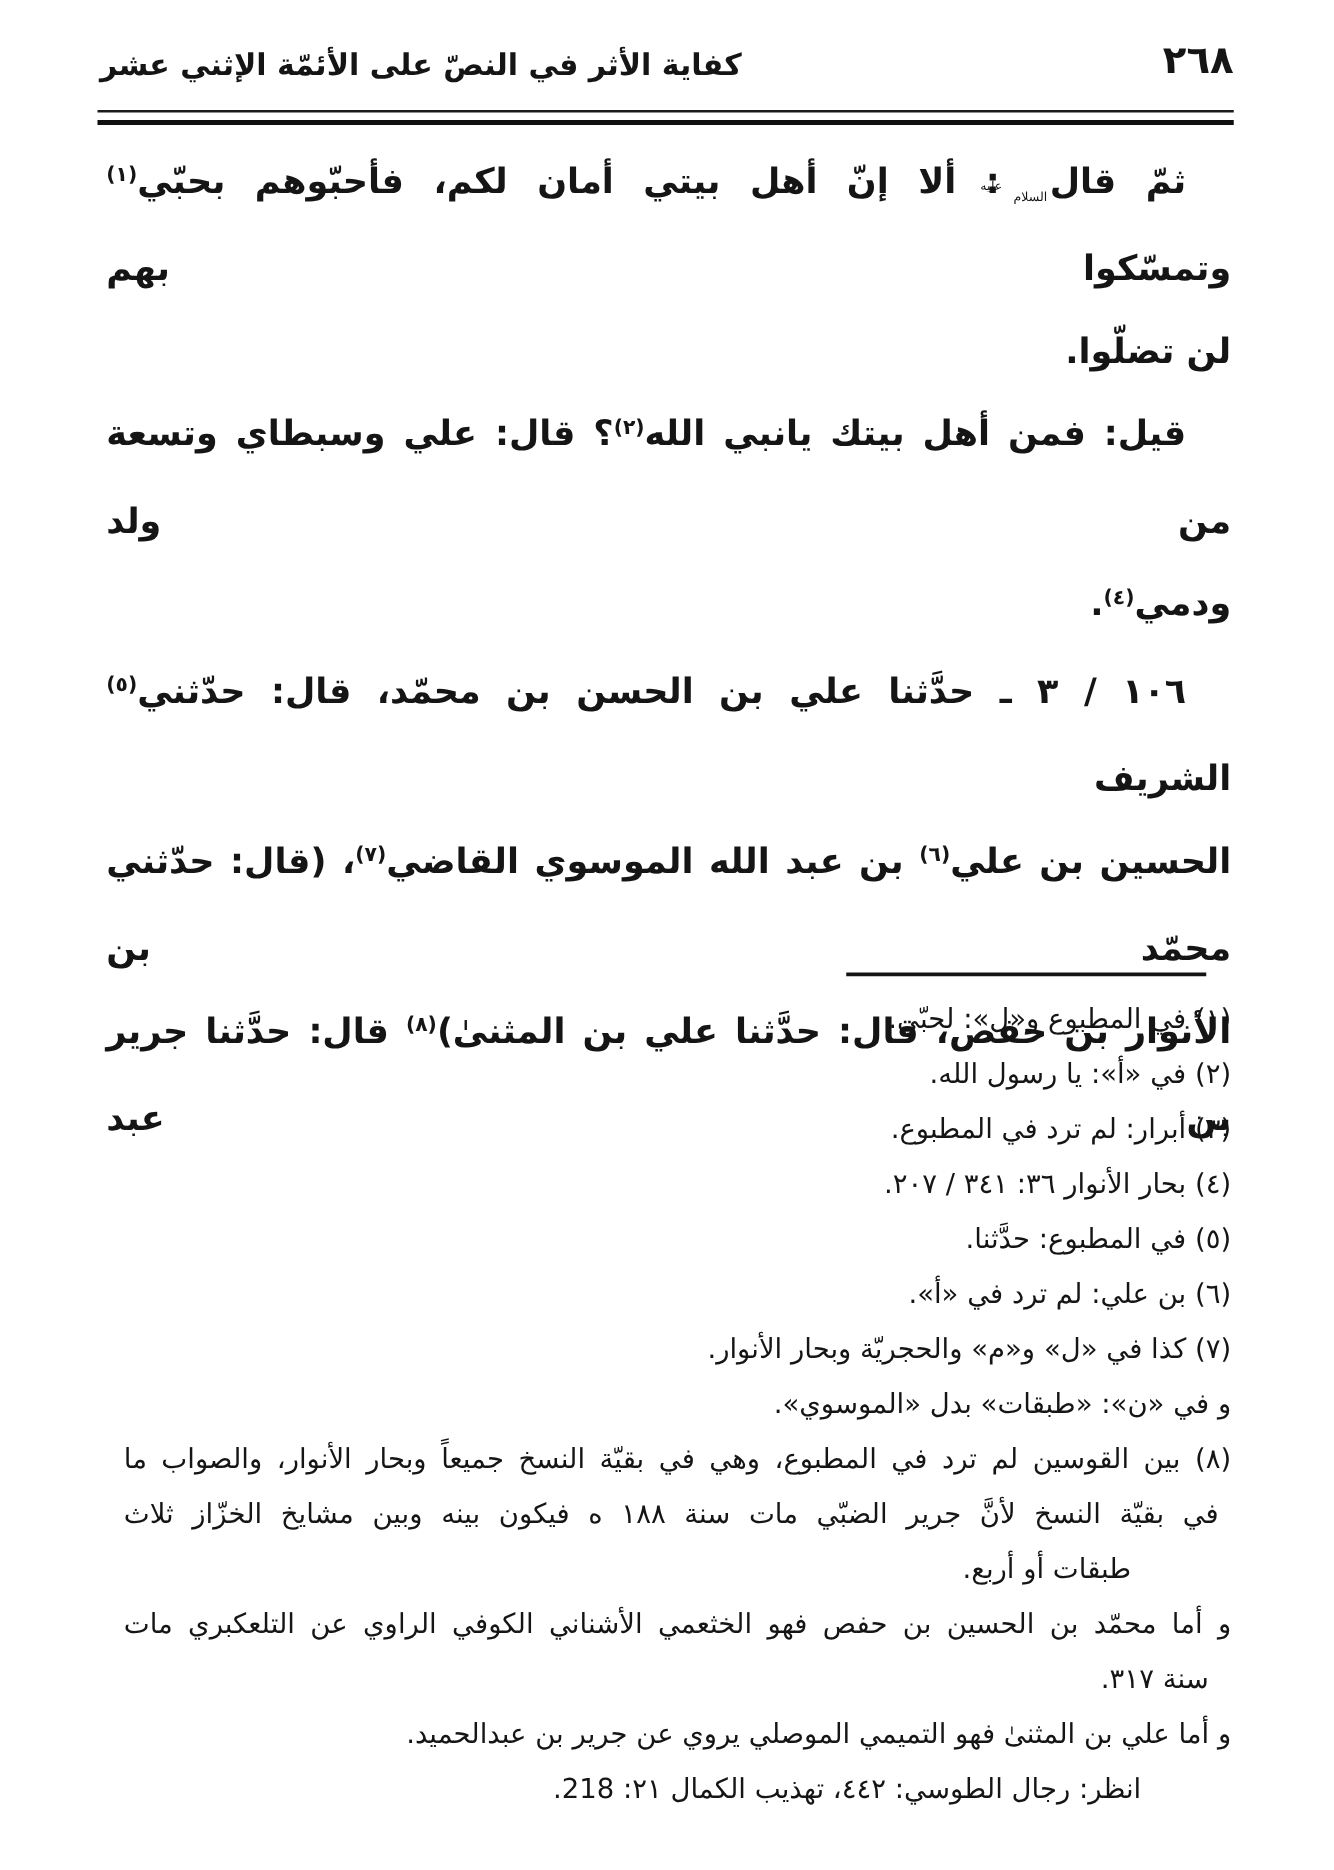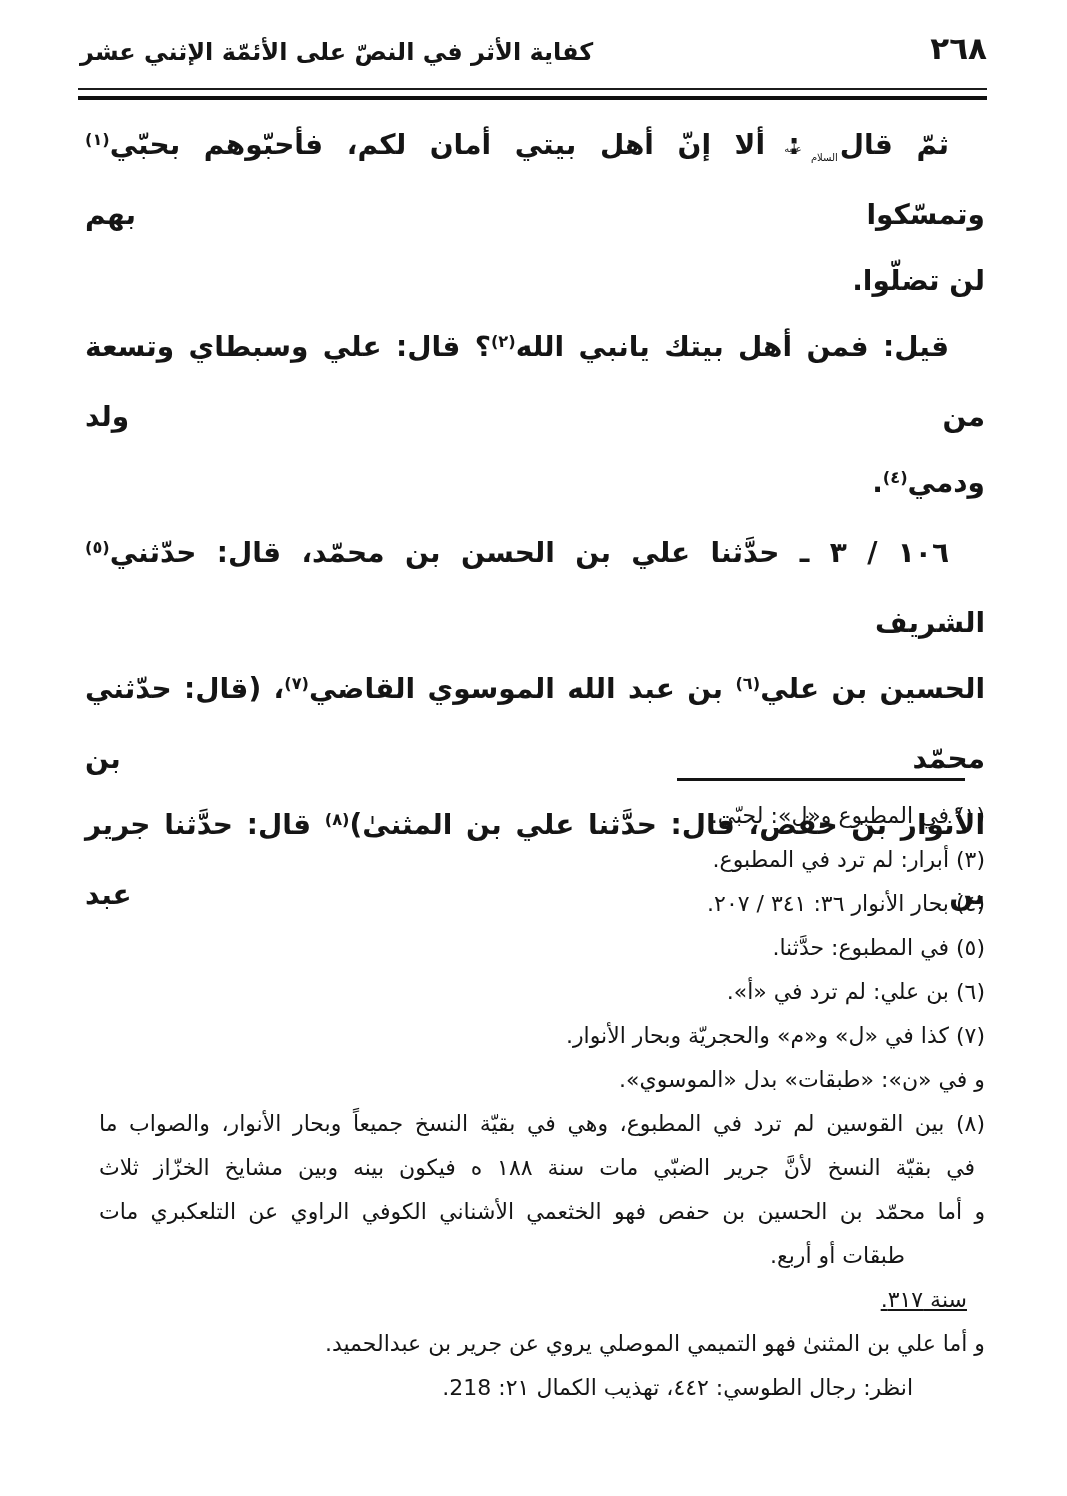--- a/index.html
+++ b/index.html
@@ -43,21 +43,21 @@
   }
   
   .fn-rule{
     position:absolute;top:778px;right:102px;
     width:288px;height:3px;background:#141414;
   }
   .footnotes{position:absolute;top:794px;right:82px;left:85px;}
   .fline{font-size:22px;font-weight:normal;line-height:44px;text-align:right;margin-left:14px;}
   .fline.just{text-align:justify;text-align-last:justify;}
   .ind10{padding-right:10px;}
-  .ind15{padding-right:18px;text-decoration:underline;}
+  .ind15{padding-right:18px;}
   .ind75{padding-right:72px;}
   .ind80{padding-right:80px;}
 </style>
 </head>
 <body>
 
 <div class="page">
 
   <div class="header">
     <div class="page-number">٢٦٨</div>
@@ -83,28 +83,29 @@
       <div class="bline"><span>الحسين بن علي</span><span class="fnref">(٦)</span><span> بن عبد الله الموسوي القاضي</span><span class="fnref">(٧)</span><span>، (قال: حدّثني محمّد بن</span></div>
       <div class="bline"><span>الأنوار بن حفص، قال: حدَّثنا علي بن المثنىٰ)</span><span class="fnref">(٨)</span><span> قال: حدَّثنا جرير بن عبد</span></div>
     </div>
 
   </div>
 
   <div class="fn-rule"></div>
 
   <div class="footnotes">
     <div class="fline">(١) في المطبوع و«ل»: لحبّي.</div>
+    <div class="fline">(٢) في «أ»: يا رسول الله.</div>
     <div class="fline">(٣) أبرار: لم ترد في المطبوع.</div>
     <div class="fline">(٤) بحار الأنوار ٣٦: ٣٤١ / ٢٠٧.</div>
     <div class="fline">(٥) في المطبوع: حدَّثنا.</div>
     <div class="fline">(٦) بن علي: لم ترد في «أ».</div>
     <div class="fline">(٧) كذا في «ل» و«م» والحجريّة وبحار الأنوار.</div>
     <div class="fline">و في «ن»: «طبقات» بدل «الموسوي».</div>
     <div class="fline just">(٨) بين القوسين لم ترد في المطبوع، وهي في بقيّة النسخ جميعاً وبحار الأنوار، والصواب ما</div>
     <div class="fline just ind10">في بقيّة النسخ لأنَّ جرير الضبّي مات سنة ١٨٨ ه فيكون بينه وبين مشايخ الخزّاز ثلاث</div>
+    <div class="fline ind80">طبقات أو أربع.</div>
     <div class="fline just">و أما محمّد بن الحسين بن حفص فهو الخثعمي الأشناني الكوفي الراوي عن التلعكبري مات</div>
-    <div class="fline ind80">طبقات أو أربع.</div>
     <div class="fline ind15">سنة ٣١٧.</div>
     <div class="fline">و أما علي بن المثنىٰ فهو التميمي الموصلي يروي عن جرير بن عبدالحميد.</div>
     <div class="fline ind75">انظر: رجال الطوسي: ٤٤٢، تهذيب الكمال ٢١: 218.</div>
   </div>
 
 </div>
 
 </body></html>

